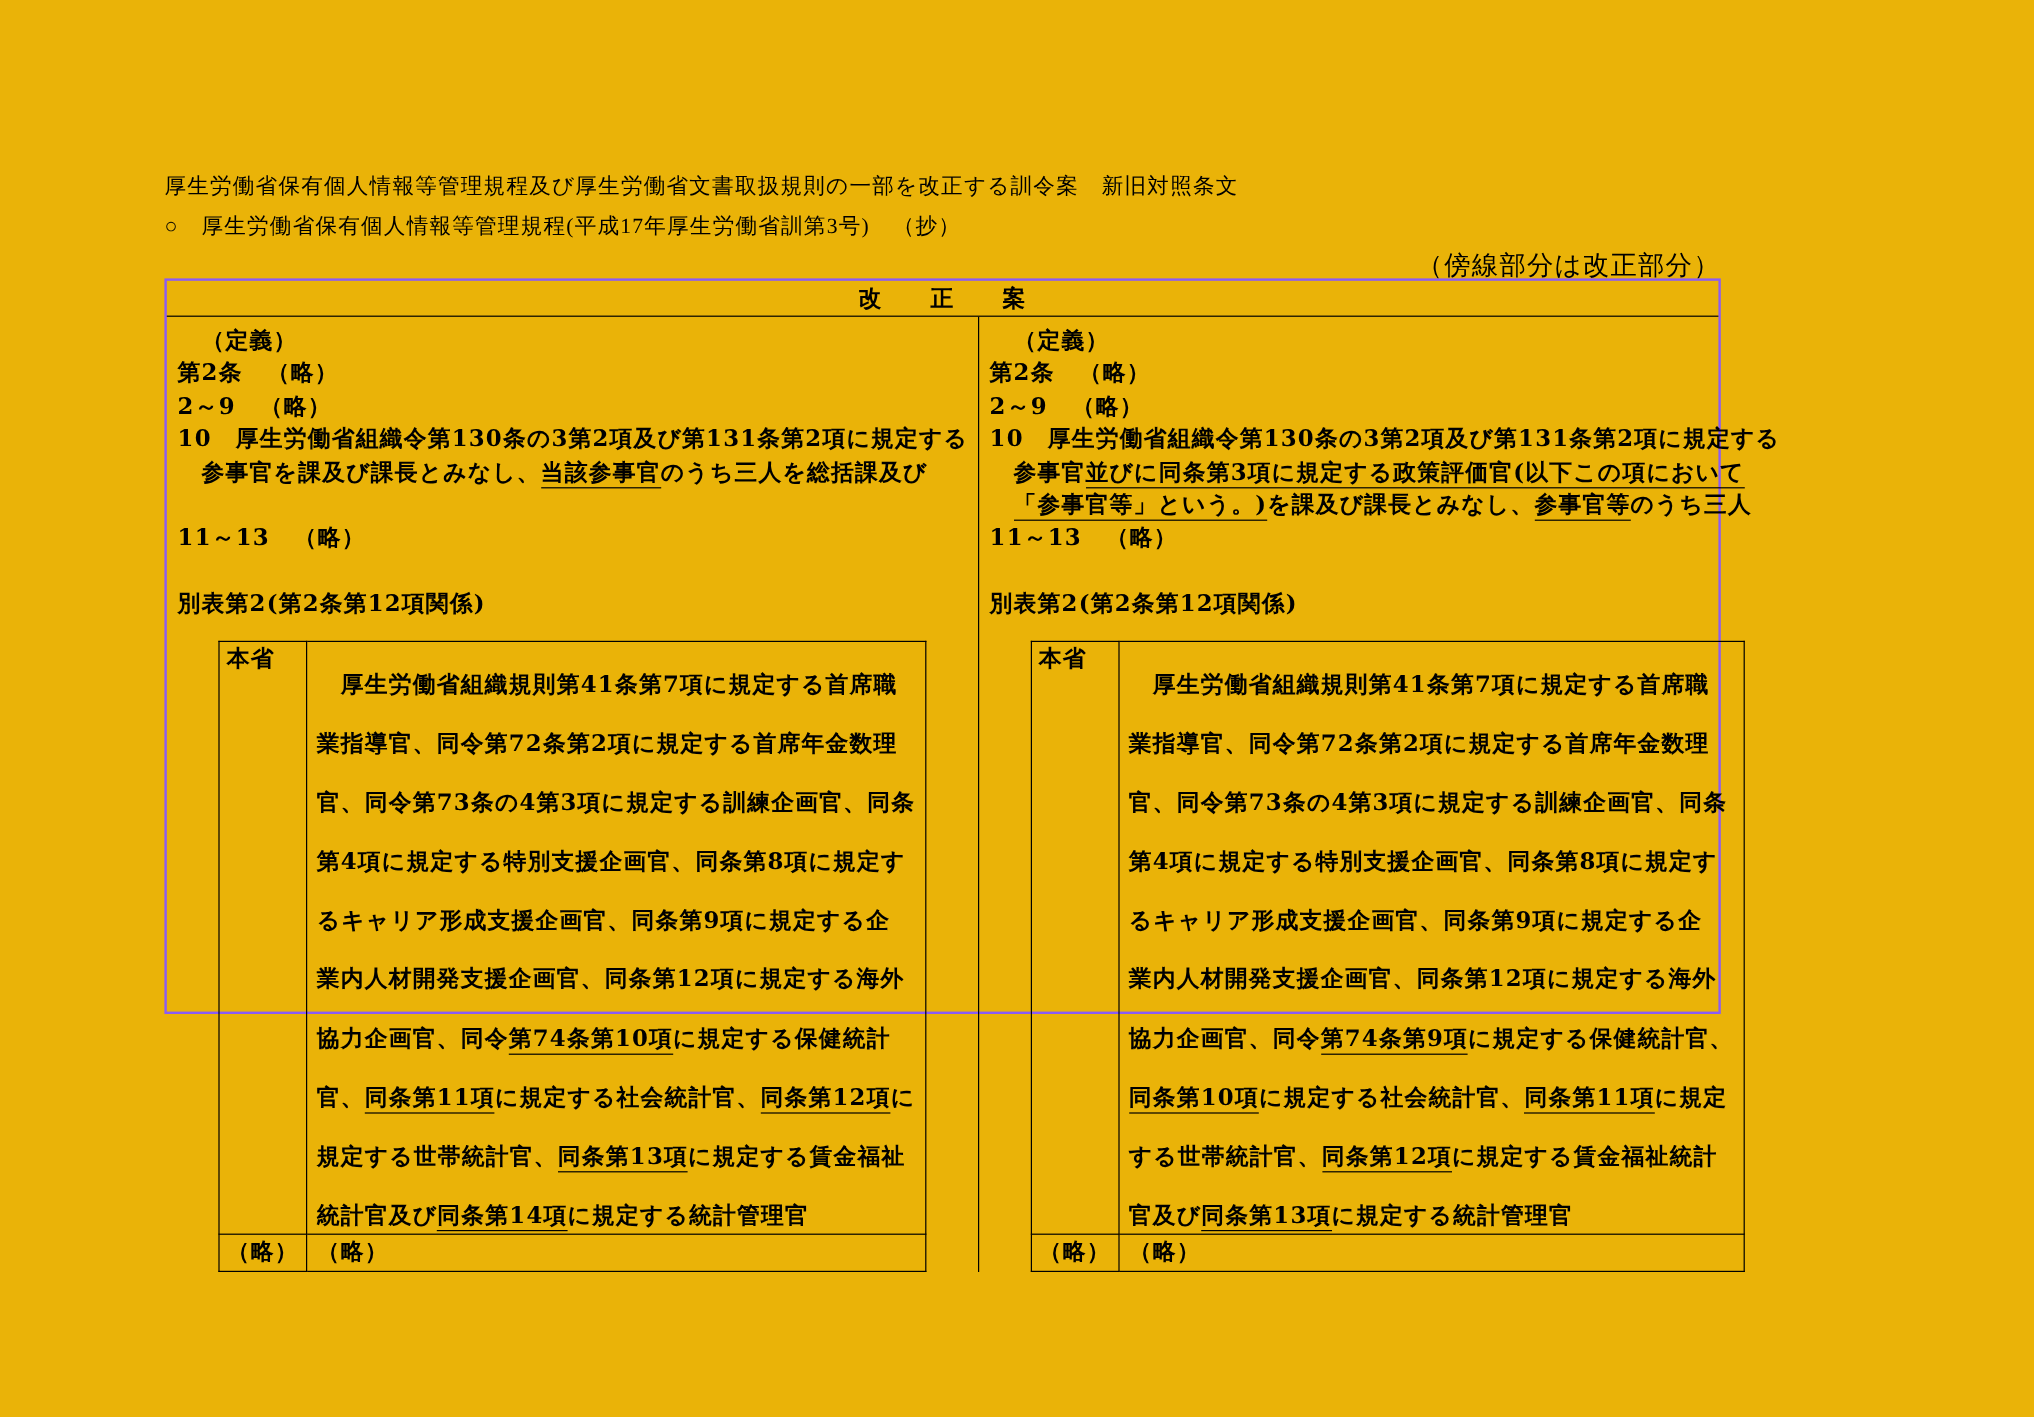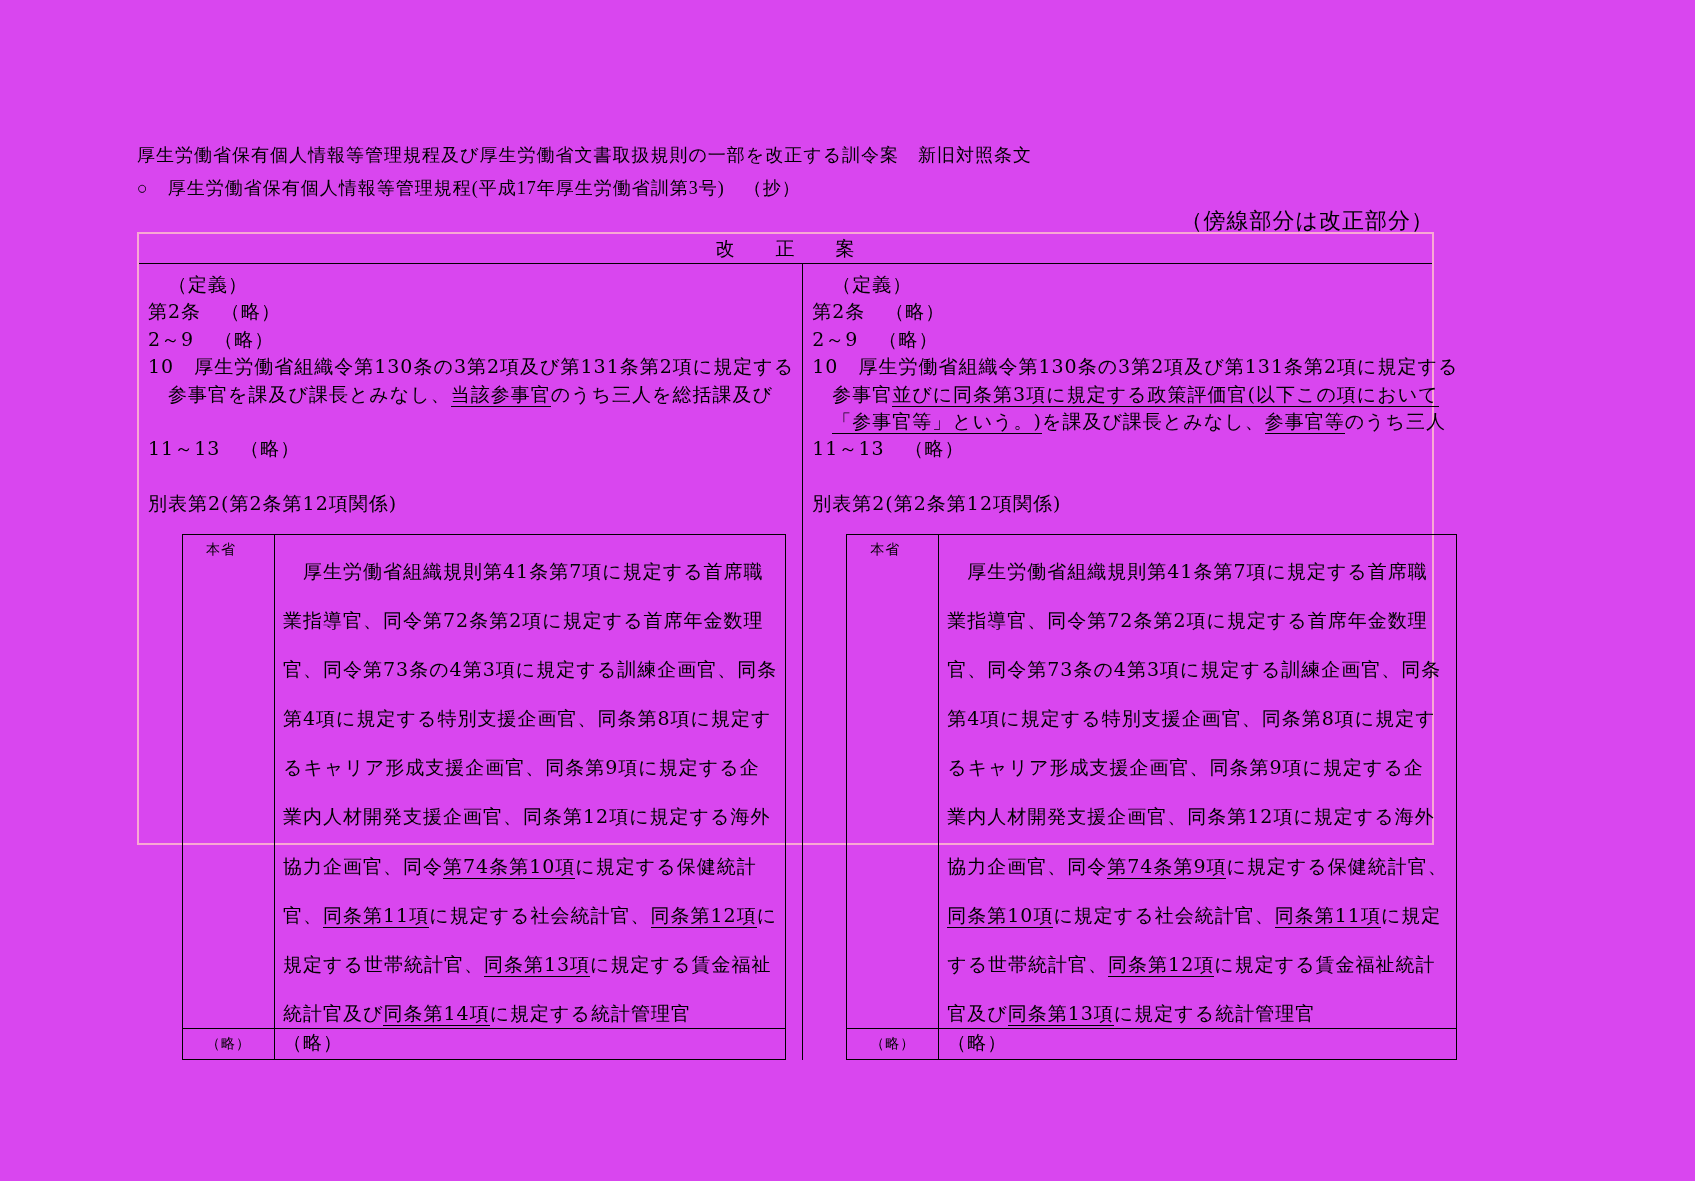--- a/index.html
+++ b/index.html
@@ -1,41 +1,41 @@
 <!DOCTYPE html>
 <html><head>
 <meta charset="utf-8">
 <style>
   html,body{margin:0;padding:0;background:#fff;}
   .page{
     position:relative;
     width:1695px;height:1181px;
-    background:#d946ef;
+    background:#eab308;
     color:#000;
     font-family:"DejaVu Serif","Liberation Serif",serif;
     letter-spacing:1px;
   }
   .doc-title{
     position:absolute;left:137px;top:143px;
     font-size:18px;white-space:pre;
   }
   .doc-subtitle{
     position:absolute;left:137px;top:176px;
     font-size:18px;white-space:pre;font-family:Liberation Serif, serif;
   }
   .doc-note{
     position:absolute;right:261px;top:206px;
     font-size:22px;white-space:pre;
   }
   .outer-table{
     position:absolute;left:137px;top:232px;
     width:1297px;height:613px;
-    border:2px solid #f9a8d4;
+    border:2px solid #8b5cf6;
     box-sizing:border-box;
-    display:flex;flex-direction:column;
+    display:flex;flex-direction:column;font-weight:bold;
   }
   .outer-header{
     display:flex;flex:0 0 29px;border-bottom:1px solid #000;
   }
   .outer-header .hcell{
     flex:1 1 50%;
     display:flex;align-items:center;justify-content:center;
     font-size:19px;white-space:pre;
   }
   .outer-header .hcell.right{border-left:1px solid #000;}
@@ -61,22 +61,22 @@
     display:table;
     border-collapse:collapse;
     margin:16px 0 0 34px;
   }
   .annex-row{display:table-row;}
   .annex-label{
     display:table-cell;
     width:44px;
     border:1px solid #000;
     vertical-align:top;
-    padding:1px 23px;
-    font-size:14px;
+    padding:1px 6px;
+    font-size:19px;
     white-space:pre;
     line-height:27.4px;
   }
   .annex-content{
     display:table-cell;
     width:492px;
     border:1px solid #000;
     vertical-align:top;
     padding:1px 8px;
     font-size:19px;

